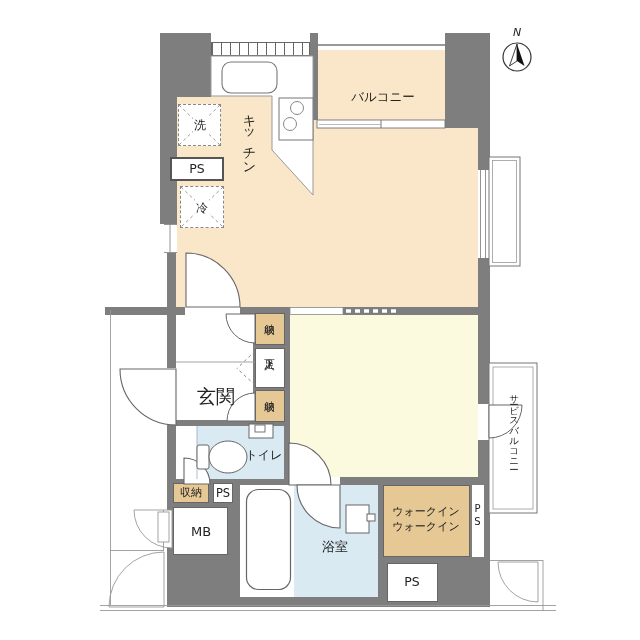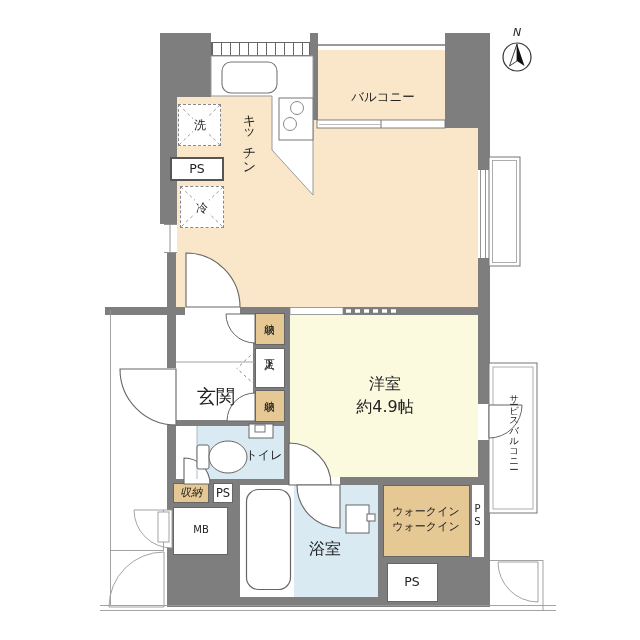--- a/index.html
+++ b/index.html
@@ -155,29 +155,25 @@
   <div class="lbl" style="left:200px;top:117px;font-size:12px;background:#fff;padding:0 1px;">洗</div>
   <div class="lbl" style="left:197px;top:161px;font-size:12.5px;">PS</div>
   <div class="lbl" style="left:202px;top:200px;font-size:12px;background:#fff;padding:0 1px;">冷</div>
   <div class="lbl" style="left:374px;top:207px;font-size:16.5px;line-height:22px;">
   </div>
   <div class="vtext" style="left:263px;top:316px;font-size:10.5px;letter-spacing:0;">収納</div>
   <div class="vtext" style="left:263px;top:351px;font-size:10.5px;letter-spacing:0;">下足入</div>
   <div class="vtext" style="left:263px;top:393px;font-size:10.5px;letter-spacing:0;">収納</div>
   <div class="lbl" style="left:216px;top:384px;font-size:19px;">玄関</div>
   <div class="lbl" style="left:264px;top:447px;font-size:12px;">トイレ</div>
-  <div class="lbl" style="left:385px;top:372px;font-size:16px;line-height:23px;">
-    <div>洋室</div>
-    <div>約4.9帖</div>
-  </div>
   <div class="vtext" style="left:507px;top:388px;font-size:9.5px;letter-spacing:0;">サービスバルコニー</div>
-  <div class="lbl" style="left:191px;top:486px;font-size:11px;font-style:italic;">収納</div>
+  <div class="lbl" style="left:191px;top:486px;font-size:11px;">収納</div>
   <div class="lbl" style="left:223px;top:486px;font-size:11.5px;">PS</div>
-  <div class="lbl" style="left:201px;top:523px;font-size:10px;">MB</div>
-  <div class="lbl" style="left:325px;top:538px;font-size:16px;">浴室</div>
+  <div class="lbl" style="left:201px;top:523px;font-size:13px;">MB</div>
+  <div class="lbl" style="left:335px;top:538px;font-size:13px;">浴室</div>
   <div class="lbl" style="left:426px;top:504px;font-size:11px;line-height:15px;">
     <div>ウォークイン</div>
     <div>ウォークイン</div>
   </div>
   <div class="vtext" style="left:472px;top:503px;font-size:10px;letter-spacing:2px;">PS</div>
   <div class="lbl" style="left:412px;top:574px;font-size:12.5px;">PS</div>
 
 </div>
 
 </body></html>

